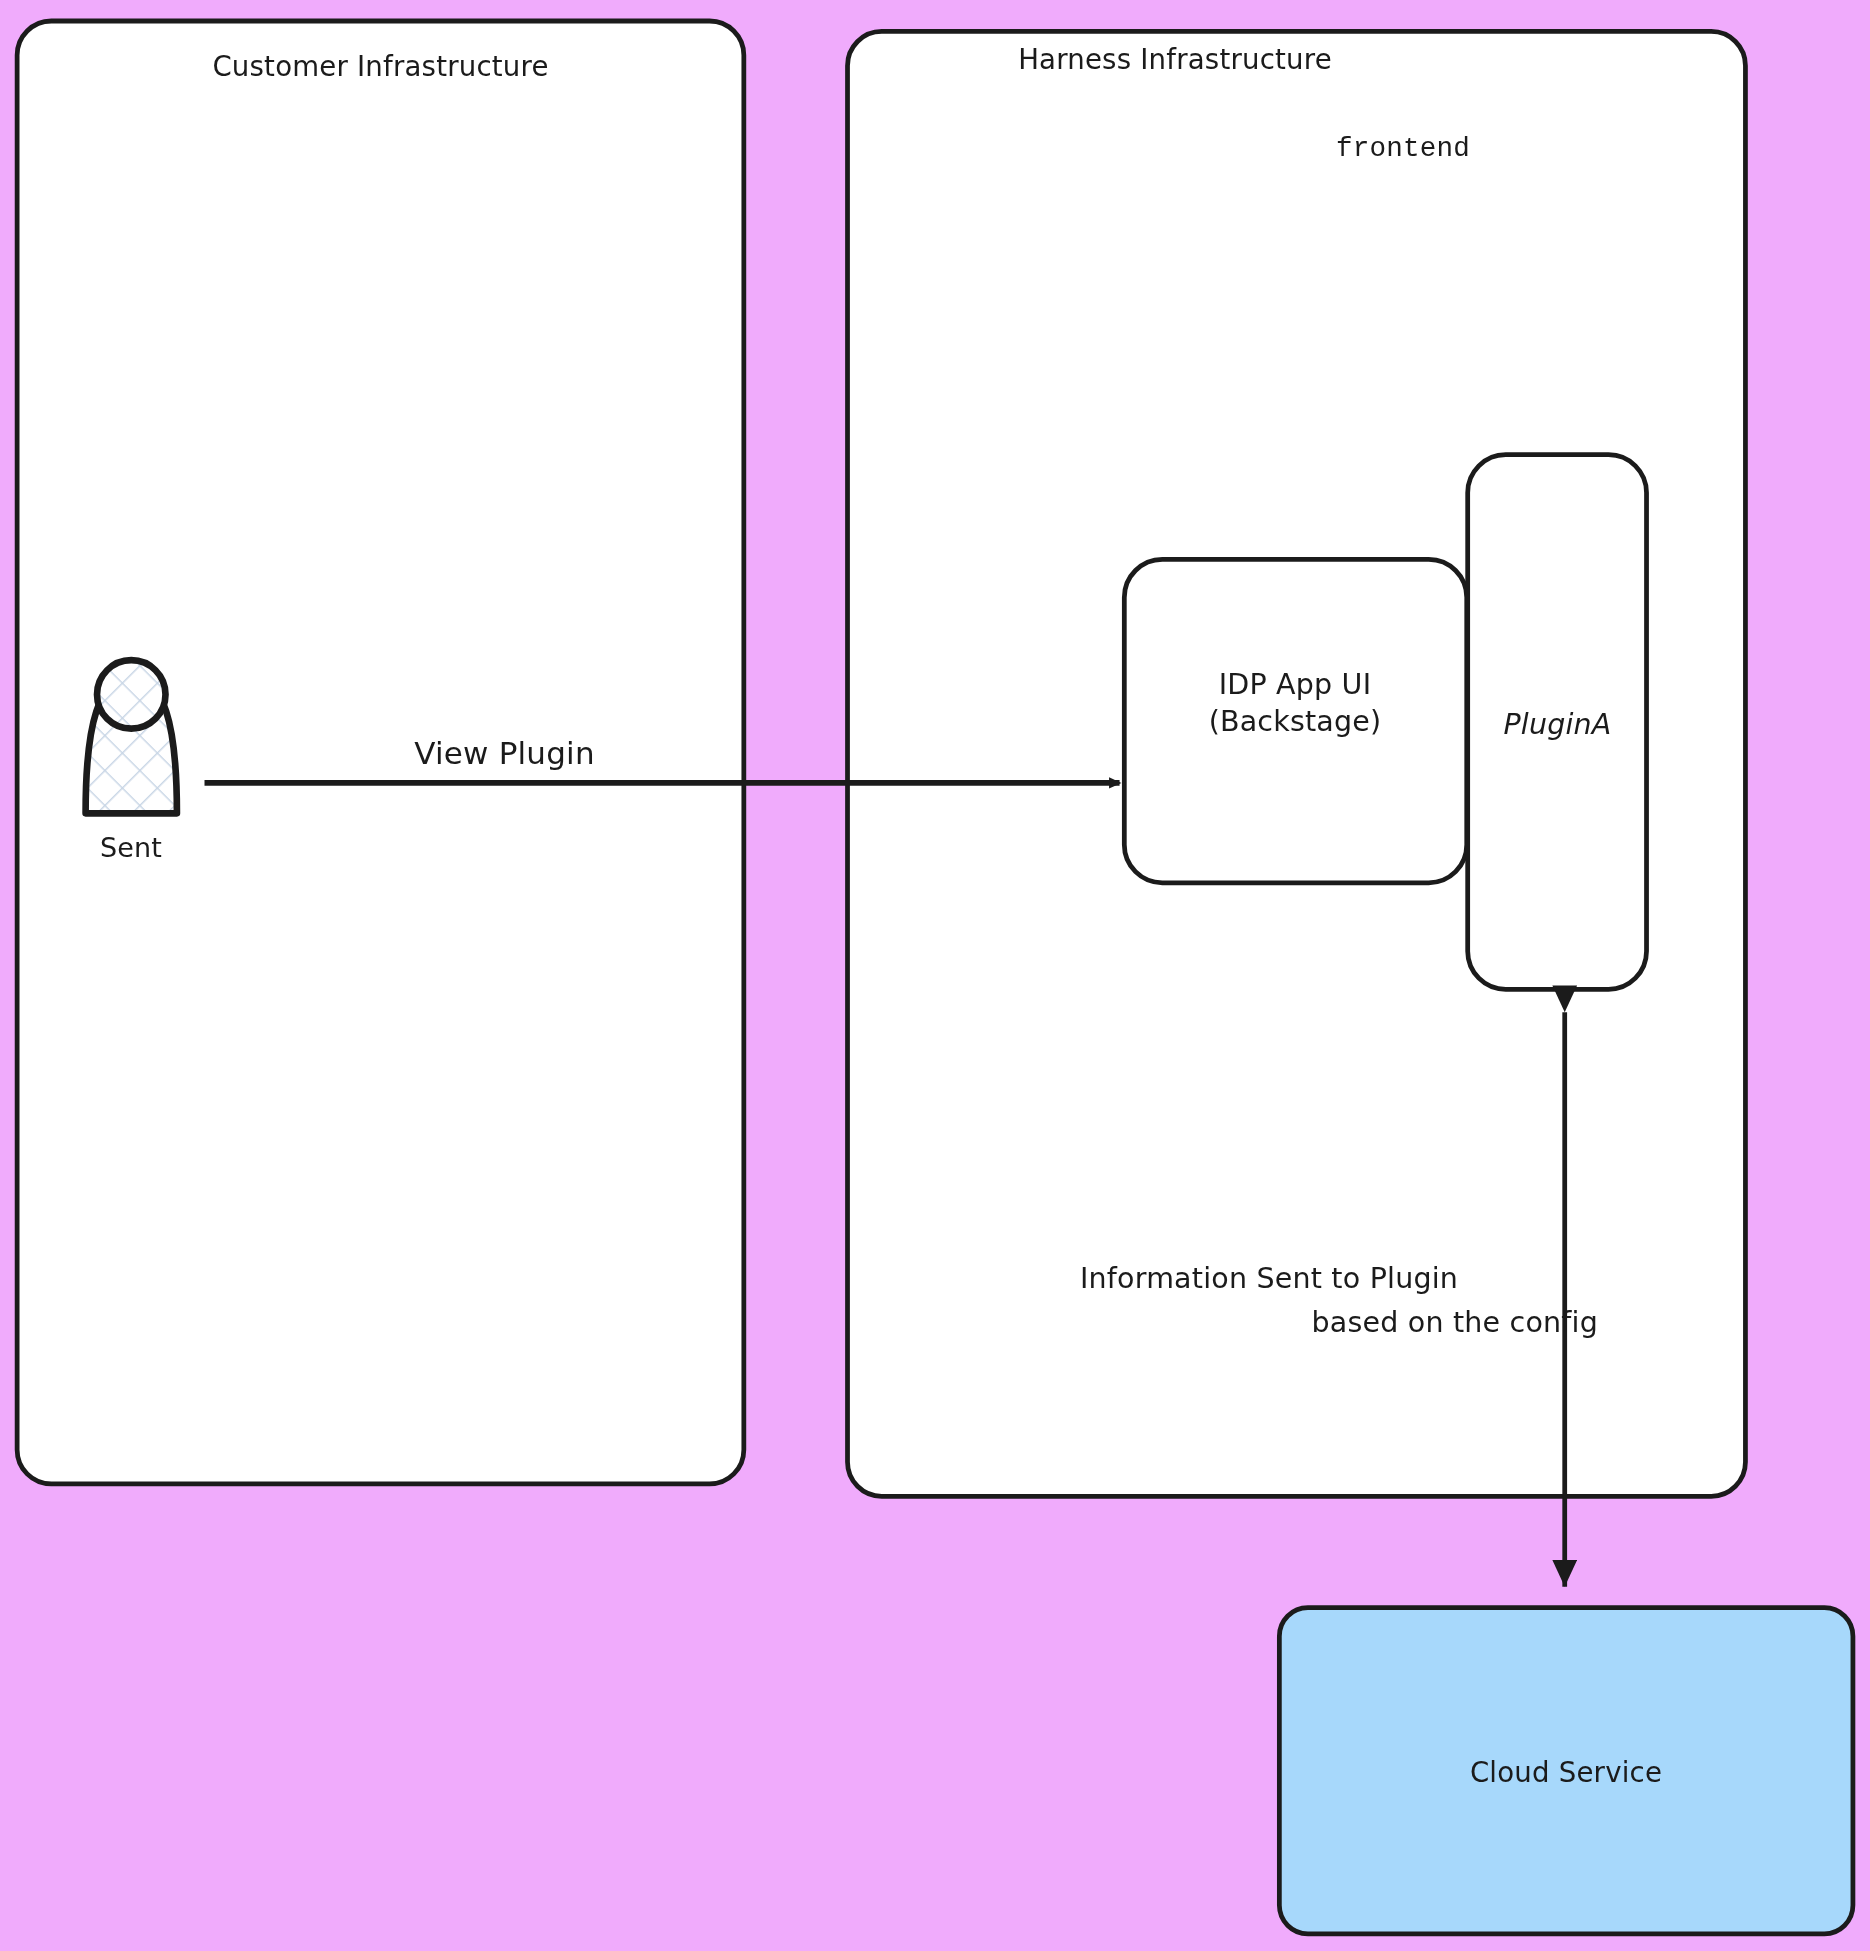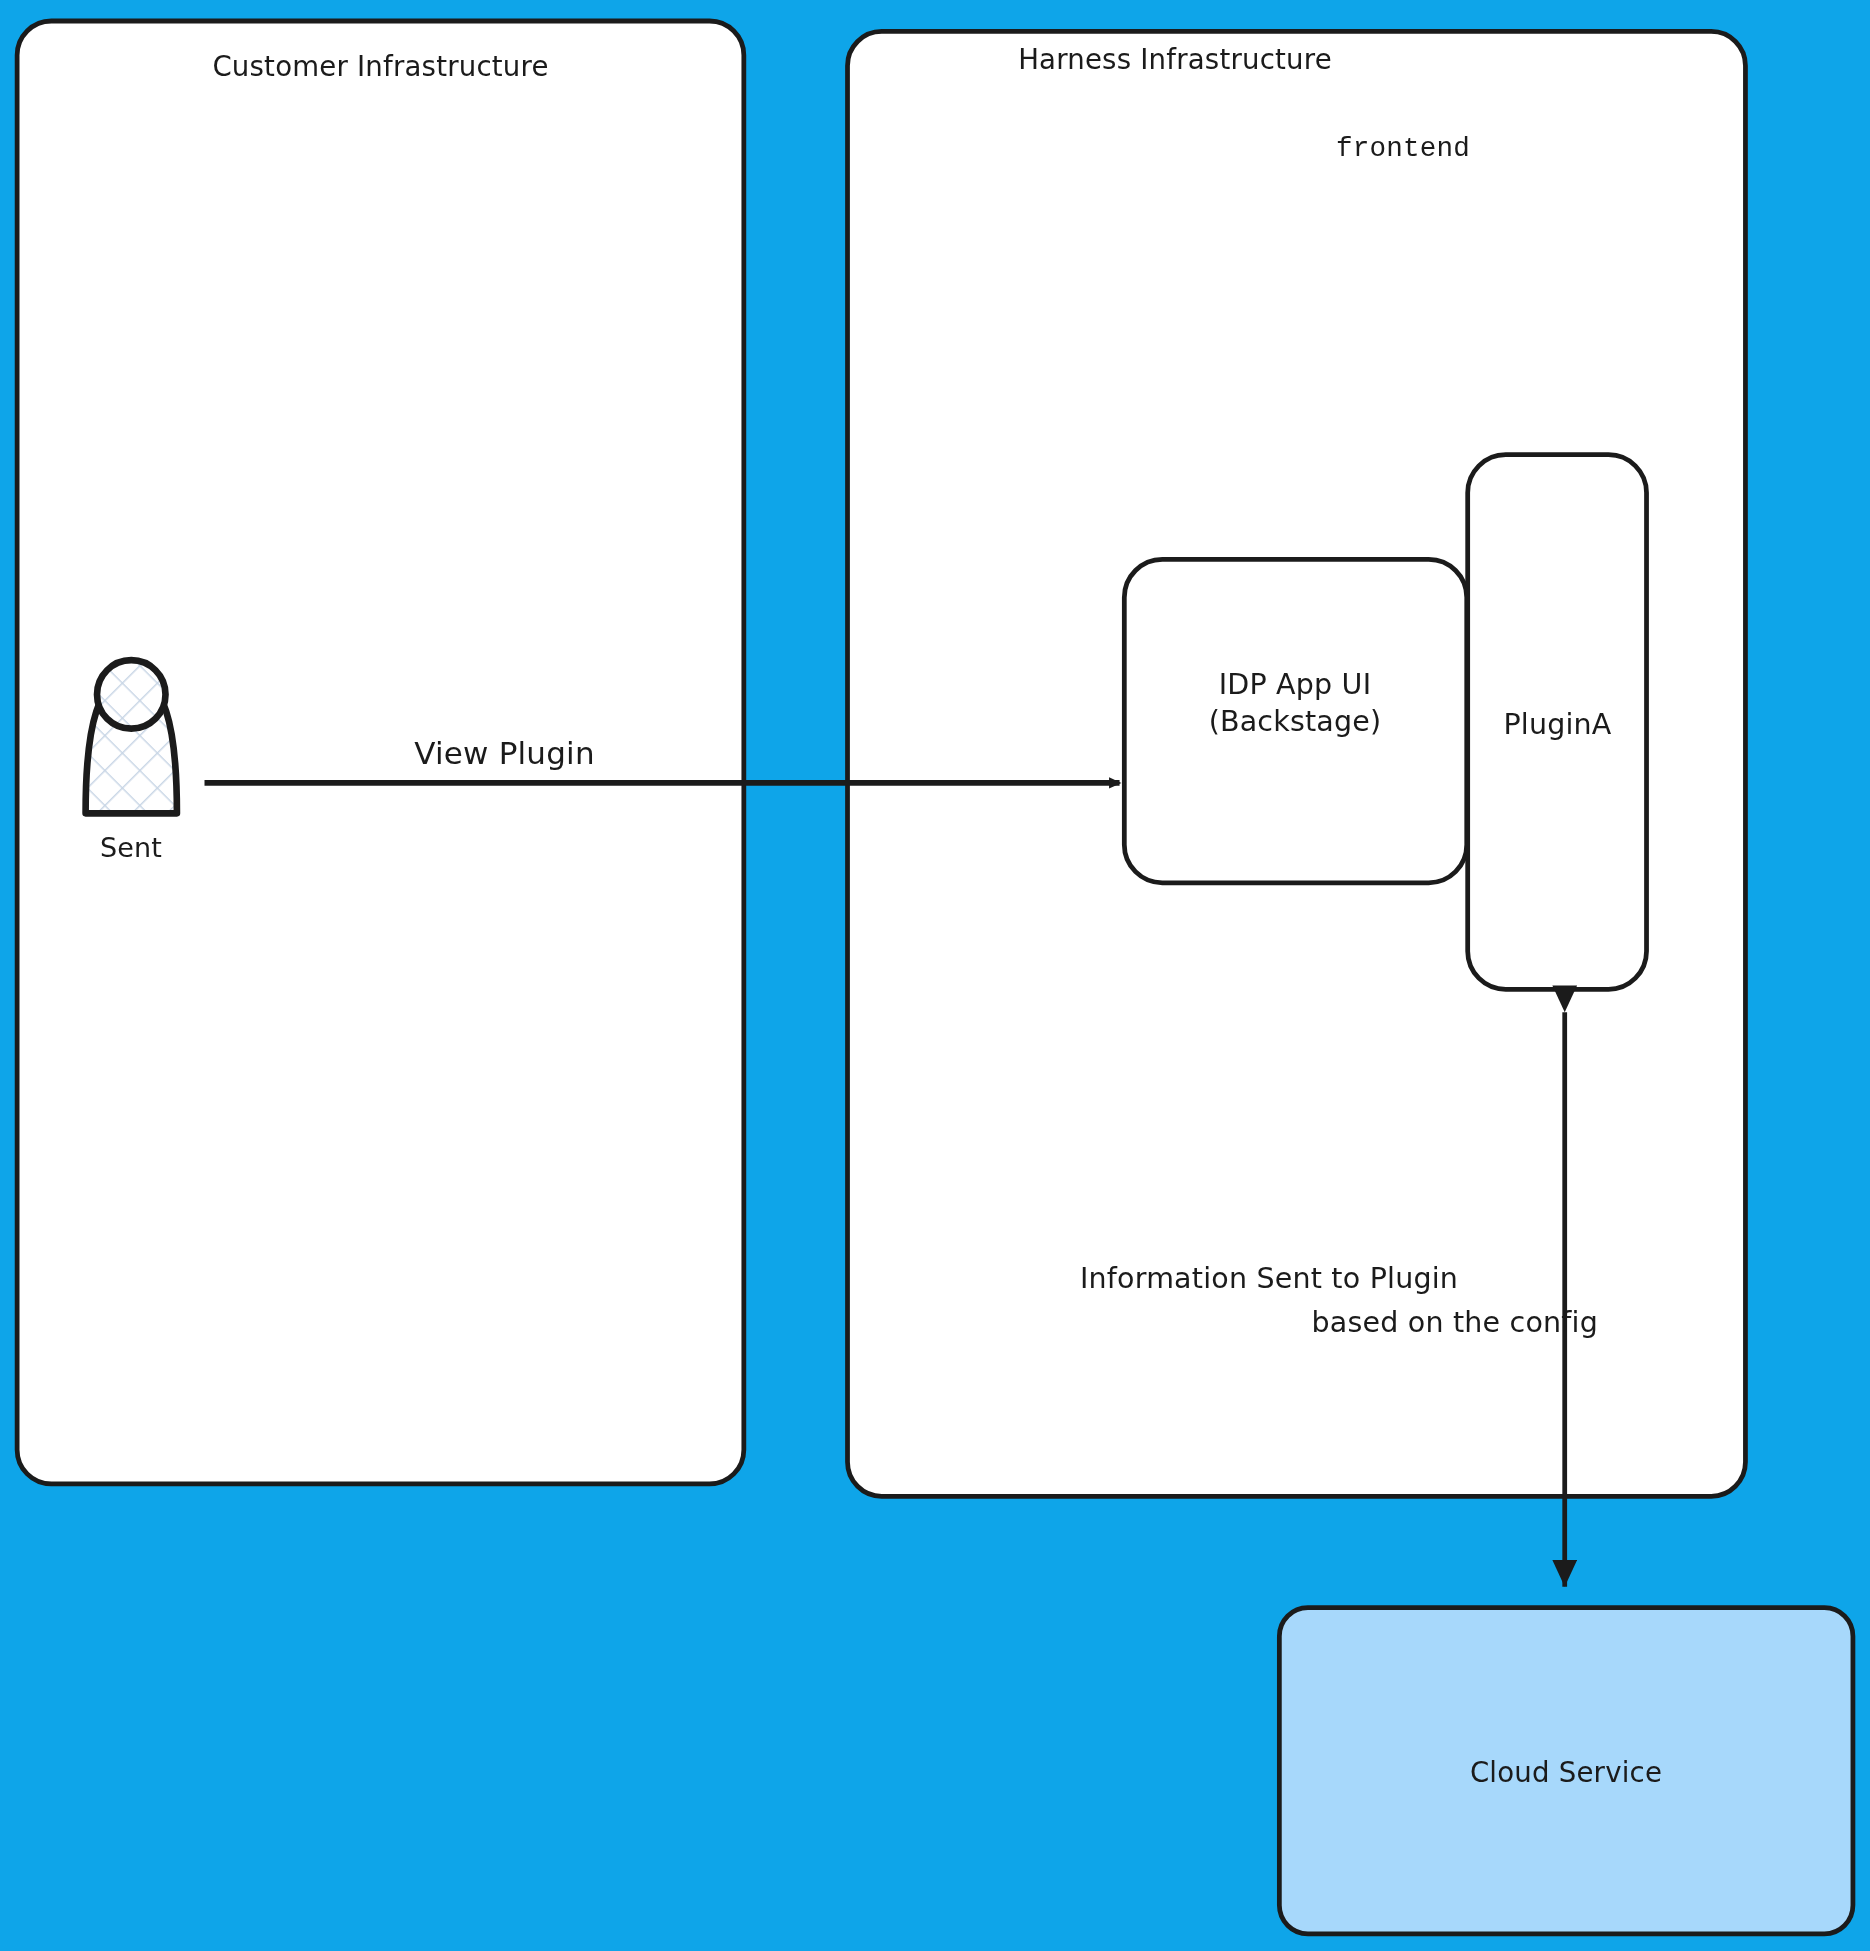--- a/index.html
+++ b/index.html
@@ -8,21 +8,21 @@
     padding: 0;
     background: #ffffff;
   }
   body {
     font-family: "DejaVu Sans", sans-serif;
   }
   #canvas {
     position: relative;
     width: 1871px;
     height: 1952px;
-    background: #0ea5e9;
+    background: #f0abfc;
     overflow: hidden;
   }
   #diagram-svg {
     position: absolute;
     top: 0;
     left: 0;
     width: 1871px;
     height: 1952px;
   }
   .dgm-label {
@@ -130,21 +130,21 @@
 
   <div class="dgm-label actor-label" style="left: 36px; top: 830px; width: 190px;">Sent</div>
 
   <div class="dgm-label edge-label" style="left: 243px; top: 718px; width: 523px;">View Plugin</div>
 
   <div style="position:absolute; left:1124px; top:666px; width:342px; text-align:center;">
     <div class="dgm-label node-title" style="position:static; width:100%;">IDP App UI</div>
     <div class="dgm-label node-title" style="position:static; width:100%;">(Backstage)</div>
   </div>
 
-  <div class="dgm-label node-title" style="left: 1468px; top: 706px; width: 179px;">PluginA</div>
+  <div class="dgm-label node-title" style="left: 1468px; top: 706px; width: 179px; font-style: italic;">PluginA</div>
 
   <div class="dgm-label cloud-title" style="left: 1279px; top: 1755px; width: 574px;">Cloud Service</div>
 
   <div style="position:absolute; left:1032px; top:1257px; width:518px;">
     <div class="dgm-label edge-label-2" style="position:static; width:100%; text-align:left;">Information Sent to Plugin</div>
     <div class="dgm-label edge-label-2 align-right" style="position:static; width:100%;">based on the config</div>
   </div>
 
 </div>
 

